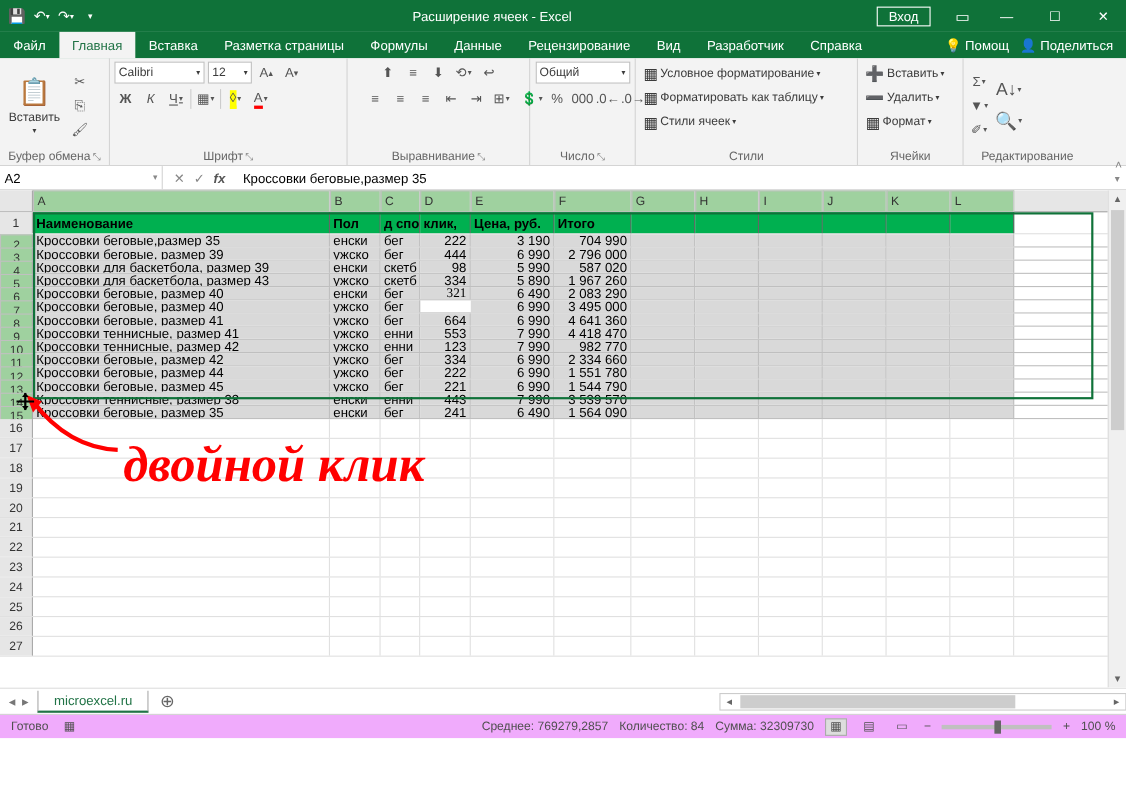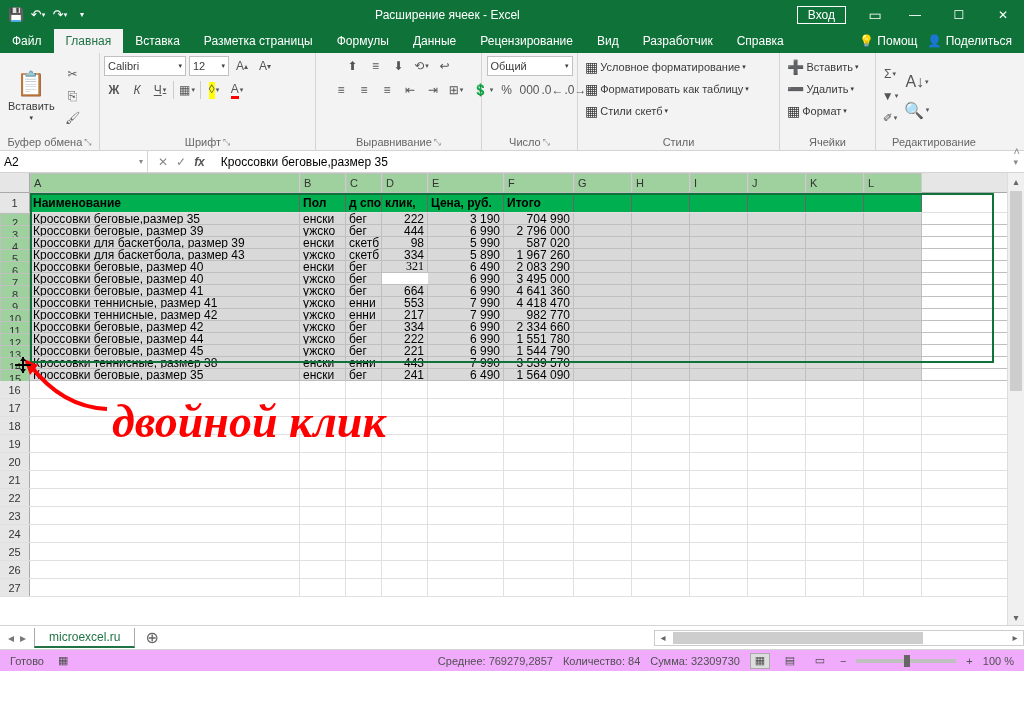--- a/index.html
+++ b/index.html
@@ -229,21 +229,21 @@
           <span>Условное форматирование</span>
           <span class="dd" style="font-size:7px">▾</span>
         </div>
       <div class="txtbtn">
           <span class="ic">▦</span>
           <span>Форматировать как таблицу</span>
           <span class="dd" style="font-size:7px">▾</span>
         </div>
       <div class="txtbtn">
           <span class="ic">▦</span>
-          <span>Стили скетб</span>
+          <span>Стили ячеек</span>
           <span class="dd" style="font-size:7px">▾</span>
         </div>
     </div>
     <div class="rgroup-label">
         <span>Стили</span>
       </div>
   </div>
 
   <div class="rgroup" style="width:96px">
     <div class="rgroup-body col" style="gap:1px;align-items:flex-start">
@@ -453,21 +453,21 @@
         <div class="cell cI" style="width: 58px;"></div>
         <div class="cell cJ" style="width: 58px;"></div>
         <div class="cell cK" style="width: 58px;"></div>
         <div class="cell cL" style="width: 58px;"></div>
       </div>
       <div class="gr data narrow">
         <div class="rh sel">10</div>
         <div class="cell cA" style="width: 270px;">Кроссовки теннисные, размер 42</div>
         <div class="cell cB" style="width: 46px;">ужско</div>
         <div class="cell cC" style="width: 36px;">енни</div>
-        <div class="cell cD num" style="width: 46px;">217</div>
+        <div class="cell cD num" style="width: 46px;">123</div>
         <div class="cell cE num" style="width: 76px;">7 990</div>
         <div class="cell cF num" style="width: 70px;">982 770</div>
         <div class="cell cG" style="width: 58px;"></div>
         <div class="cell cH" style="width: 58px;"></div>
         <div class="cell cI" style="width: 58px;"></div>
         <div class="cell cJ" style="width: 58px;"></div>
         <div class="cell cK" style="width: 58px;"></div>
         <div class="cell cL" style="width: 58px;"></div>
       </div>
       <div class="gr data narrow">

